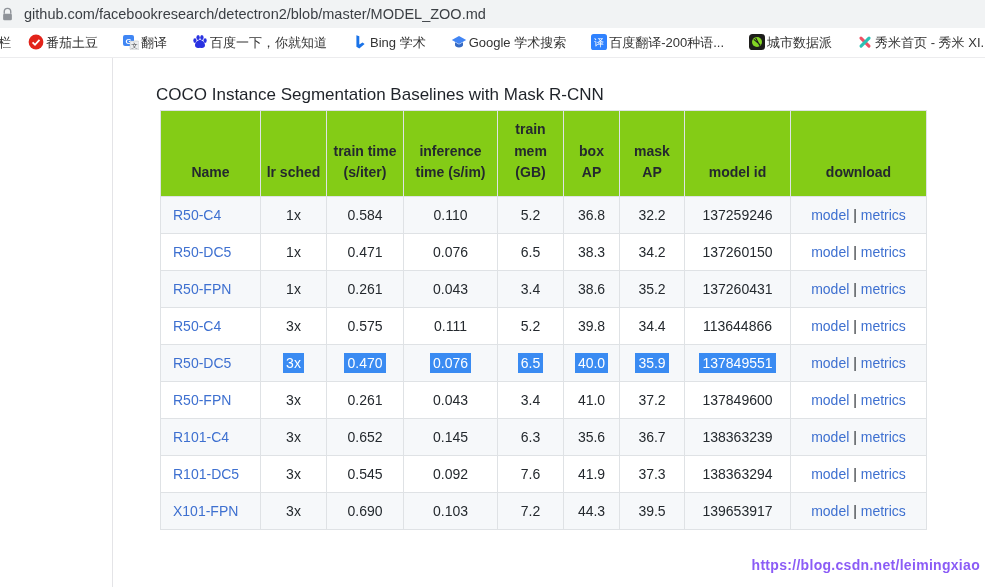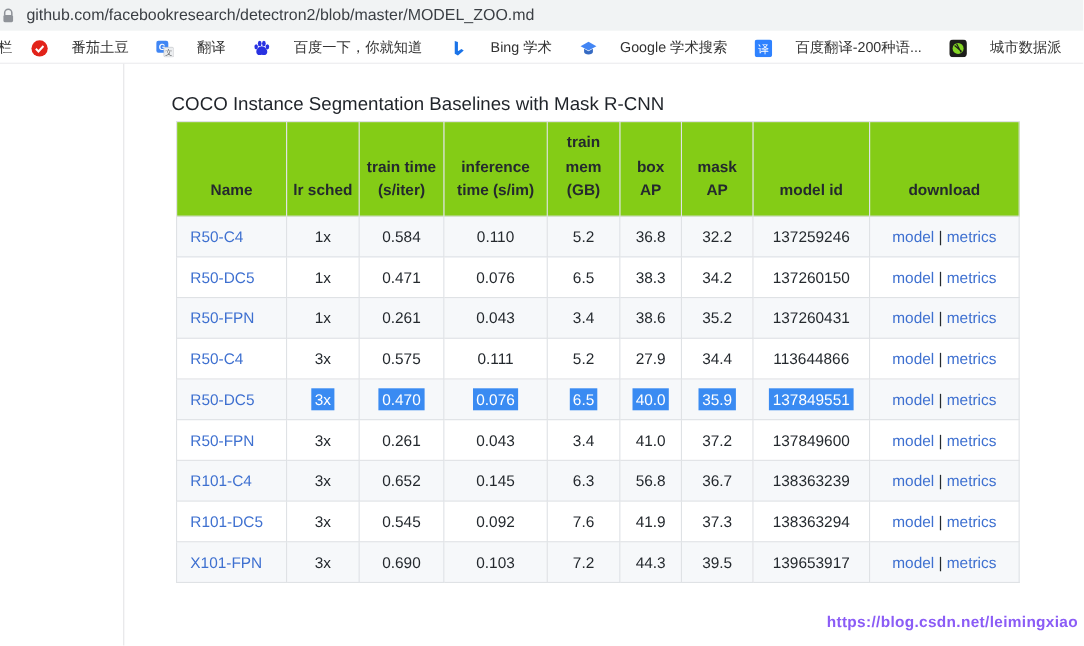--- a/index.html
+++ b/index.html
@@ -15,21 +15,21 @@
   }
   .lock { width:13px; height:15px; margin-left:-5px; flex:0 0 auto; }
   .url  { font-size:14.5px; color:#3b3f44; margin-left:10px; white-space:nowrap; }
   .bookmarks {
     height:30px; background:#fff; display:flex; align-items:center;
     font-size:13px; color:#333; border-bottom:1px solid #ececee;
     padding-right:9px; white-space:nowrap;
   }
   .frag { margin-left:-2px; margin-right:17px; }
   #bmItems { display:flex; align-items:center; gap:25px; }
-  .bm { display:flex; align-items:flex-end; gap:21px; cursor:pointer; }
+  .bm { display:flex; align-items:flex-start; gap:2px; cursor:pointer; }
   .bm .ic, .bm .ic svg { width:16px; height:16px; display:block; }
   .spacer { flex:1; }
   
   .vline { position:absolute; left:112px; top:58px; bottom:0; width:1px; background:#e4e4e7; }
   .page-title {
     position:absolute; left:156px; top:71px; font-size:17px; font-weight:400; color:#1f2329;
   }
   table {
     position:absolute; left:160px; top:110px; width:766px;
     border-collapse:collapse; table-layout:fixed;
@@ -210,21 +210,21 @@
         <td>35.2</td>
         <td>137260431</td>
         <td><a href="#">model</a><span class="sep"> | </span><a href="#">metrics</a></td>
       </tr>
       <tr>
         <td class="name"><a href="#">R50-C4</a></td>
         <td>3x</td>
         <td>0.575</td>
         <td>0.111</td>
         <td>5.2</td>
-        <td>27.9</td>
+        <td>39.8</td>
         <td>34.4</td>
         <td>113644866</td>
         <td><a href="#">model</a><span class="sep"> | </span><a href="#">metrics</a></td>
       </tr>
       <tr>
         <td class="name"><a href="#">R50-DC5</a></td>
         <td><span class="sel">3x</span></td>
         <td><span class="sel">0.470</span></td>
         <td><span class="sel">0.076</span></td>
         <td><span class="sel">6.5</span></td>
@@ -243,21 +243,21 @@
         <td>37.2</td>
         <td>137849600</td>
         <td><a href="#">model</a><span class="sep"> | </span><a href="#">metrics</a></td>
       </tr>
       <tr>
         <td class="name"><a href="#">R101-C4</a></td>
         <td>3x</td>
         <td>0.652</td>
         <td>0.145</td>
         <td>6.3</td>
-        <td>56.8</td>
+        <td>35.6</td>
         <td>36.7</td>
         <td>138363239</td>
         <td><a href="#">model</a><span class="sep"> | </span><a href="#">metrics</a></td>
       </tr>
       <tr>
         <td class="name"><a href="#">R101-DC5</a></td>
         <td>3x</td>
         <td>0.545</td>
         <td>0.092</td>
         <td>7.6</td>

